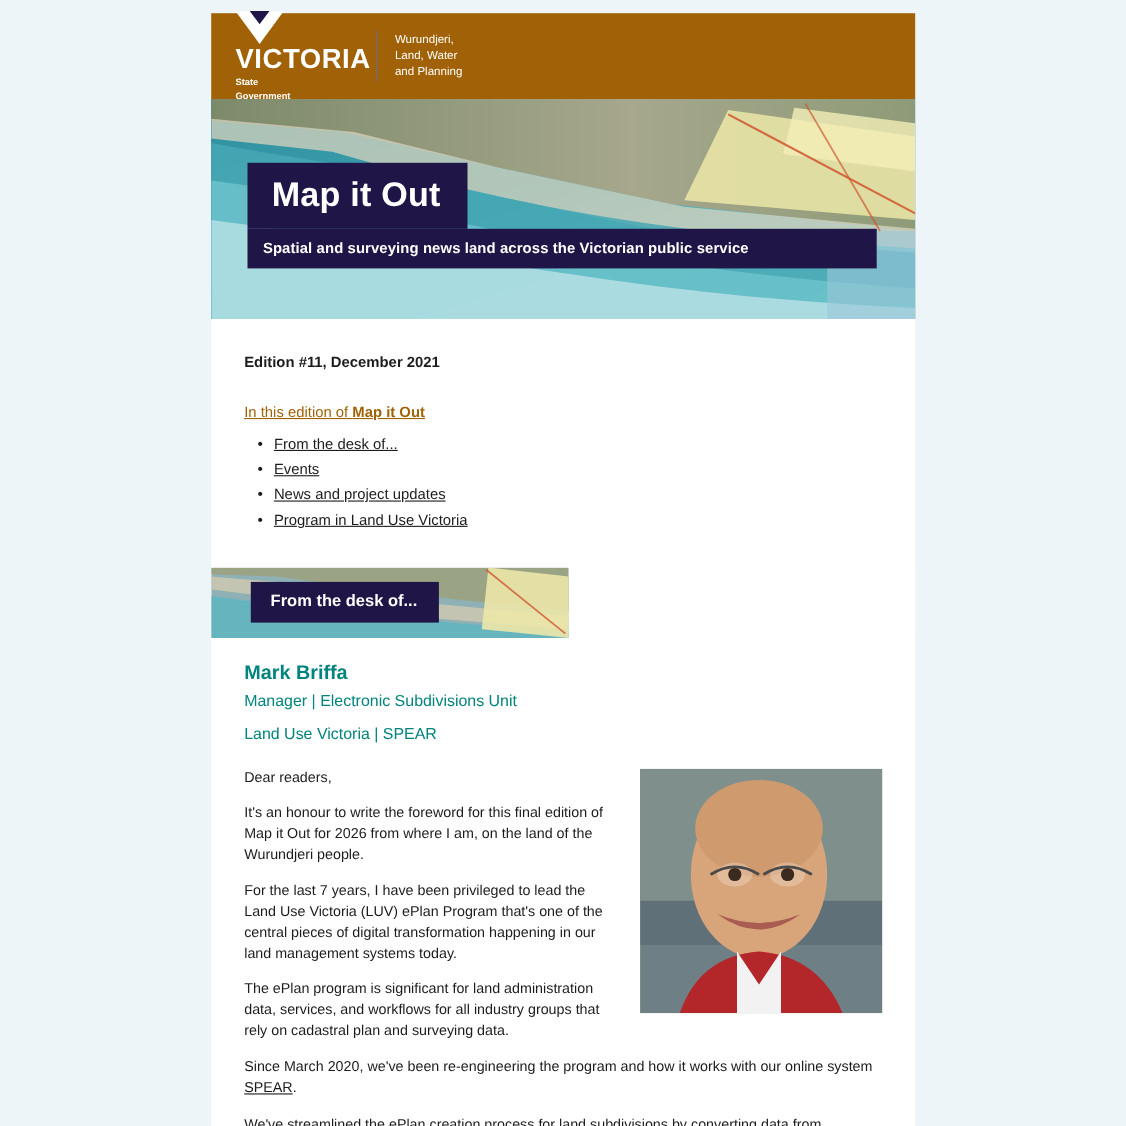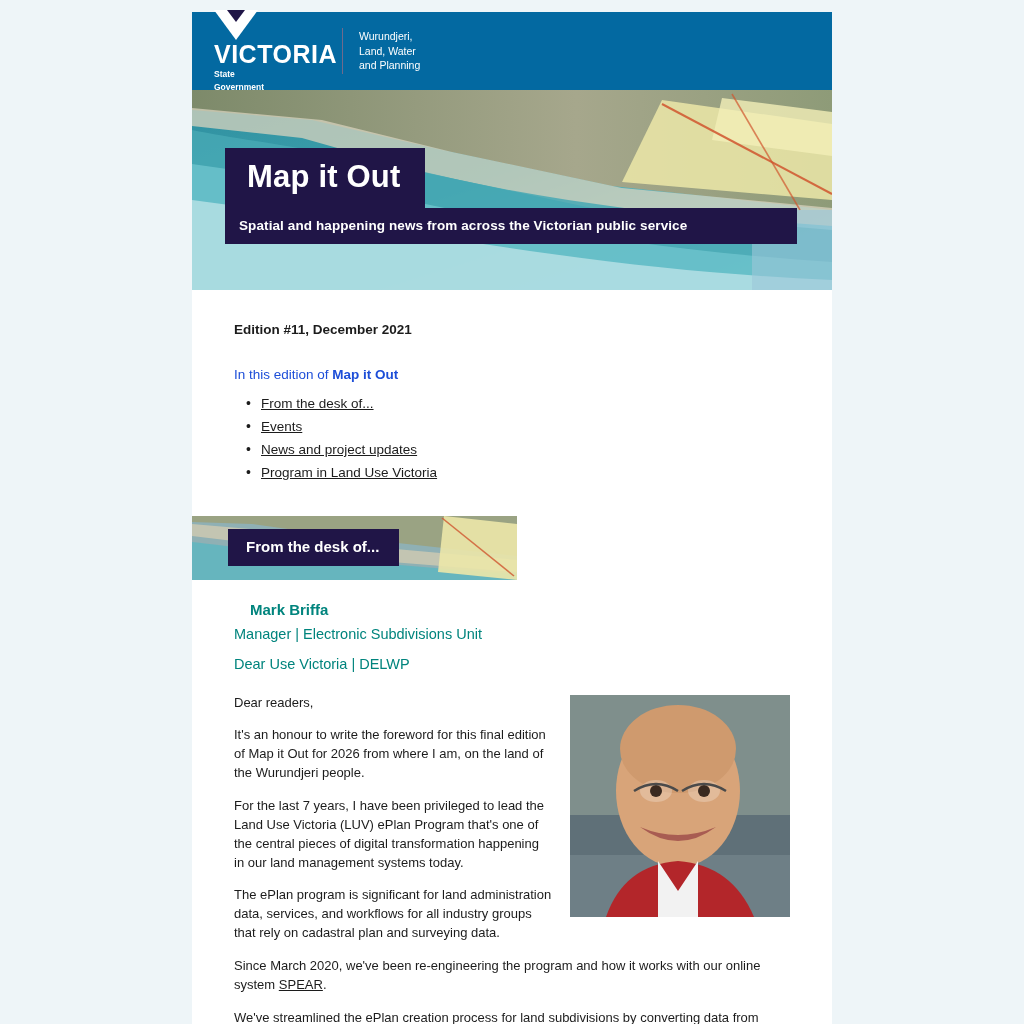--- a/index.html
+++ b/index.html
@@ -15,21 +15,21 @@
   }
   .page {
     width: 640px;
     margin: 12px 0 0 192px;
     background: #ffffff;
     position: relative;
   }
 
   
   .masthead {
-    background: #0369a1;
+    background: #a16207;
     height: 78px;
     display: flex;
     align-items: center;
     padding-left: 16px;
     box-sizing: border-box;
   }
   .logo-block {
     display: flex;
     align-items: center;
   }
@@ -104,32 +104,33 @@
     background: #201547;
     color: #ffffff;
     font-size: 13.5px;
     font-weight: bold;
     padding: 10px 0 11px 14px;
     letter-spacing: 0.1px;
   }
 
   
   .body-pad {
-    padding: 0 42px;
+    padding: 0 30px;
   }
   .edition {
     font-size: 13.5px;
     font-weight: bold;
     color: #1c1c1c;
     margin: 32px 0 0 0;
   }
   .intro {
     font-size: 13.5px;
-    color: #1d4ed8;
+    color: #a16207;
     margin: 30px 0 0 0;
+    text-decoration: underline;
   }
   .intro b { font-weight: bold; }
   ul.toc {
     margin: 14px 0 0 0;
     padding-left: 27px;
     list-style: none;
   }
   ul.toc li {
     position: relative;
     margin-bottom: 8px;
@@ -171,23 +172,23 @@
     background: #201547;
     color: #ffffff;
     font-weight: bold;
     font-size: 15px;
     padding: 9px 20px 11px 18px;
   }
 
   
   .author-name {
     color: #00847d;
-    font-size: 15px;
-    font-weight: bold;
-    margin: 21px 0 0 16px;
+    font-size: 18px;
+    font-weight: bold;
+    margin: 21px 0 0 0;
   }
   .author-role {
     color: #00847d;
     font-size: 14.5px;
     line-height: 1.85;
     margin: 3px 0 0 0;
   }
   .content-wrap {
     position: relative;
     margin-top: 16px;
@@ -258,21 +259,21 @@
       <path d="M0,110 C110,124 230,146 360,164 C460,178 550,186 640,190 L640,200 L0,200 Z" fill="#bfe4e8" opacity="0.75"></path>
       <polygon points="470,10 640,34 640,110 430,92" fill="#ece7a8" opacity="0.85"></polygon>
       <polygon points="530,8 640,22 640,66 520,50" fill="#f3efb8" opacity="0.8"></polygon>
       <path d="M470,14 L640,104" stroke="#d0552e" stroke-width="2" fill="none" opacity="0.85"></path>
       <path d="M540,4 L608,120" stroke="#d0552e" stroke-width="1.6" fill="none" opacity="0.7"></path>
       <rect x="560" y="120" width="80" height="80" fill="#9cc7d8" opacity="0.6"></rect>
     </svg>
     <div class="hero-title-wrap">
       <div class="hero-title">Map it Out</div>
     </div>
-    <div class="hero-sub">Spatial and happening news from across the Victorian public service</div>
+    <div class="hero-sub">Spatial and surveying news land across the Victorian public service</div>
   </div>
 
   <div class="body-pad">
     <div class="edition">Edition #11, December 2021</div>
 
     <p class="intro"><span>In this edition of </span><b>Map it Out</b></p>
 
     <ul class="toc">
       <li><a href="#">From the desk of...</a></li>
       <li><a href="#">Events</a></li>
@@ -291,21 +292,21 @@
         <polygon points="252,0 325,8 325,64 246,56" fill="#ece7a8" opacity="0.9"></polygon>
         <path d="M250,2 L322,60" stroke="#d0552e" stroke-width="1.6" fill="none" opacity="0.8"></path>
       </svg>
     </div>
     <div class="band-label">From the desk of...</div>
   </div>
 
   <div class="body-pad">
     <div class="author-name">Mark Briffa</div>
     <div class="author-role">Manager | Electronic Subdivisions Unit</div>
-    <div class="author-role">Dear Use Victoria | DELWP</div>
+    <div class="author-role">Land Use Victoria | SPEAR</div>
 
     <div class="content-wrap">
       <div class="portrait">
         <svg width="220" height="222" viewBox="0 0 220 222">
           <rect x="0" y="0" width="220" height="222" fill="#6e7f86"></rect>
           <rect x="0" y="0" width="220" height="120" fill="#7f8f8c"></rect>
           <rect x="0" y="120" width="220" height="40" fill="#5f7078"></rect>
           <ellipse cx="108" cy="96" rx="62" ry="76" fill="#d8a479"></ellipse>
           <ellipse cx="108" cy="54" rx="58" ry="44" fill="#cf9a6e"></ellipse>
           <ellipse cx="86" cy="96" rx="16" ry="11" fill="#ffffff" opacity="0.25"></ellipse>

